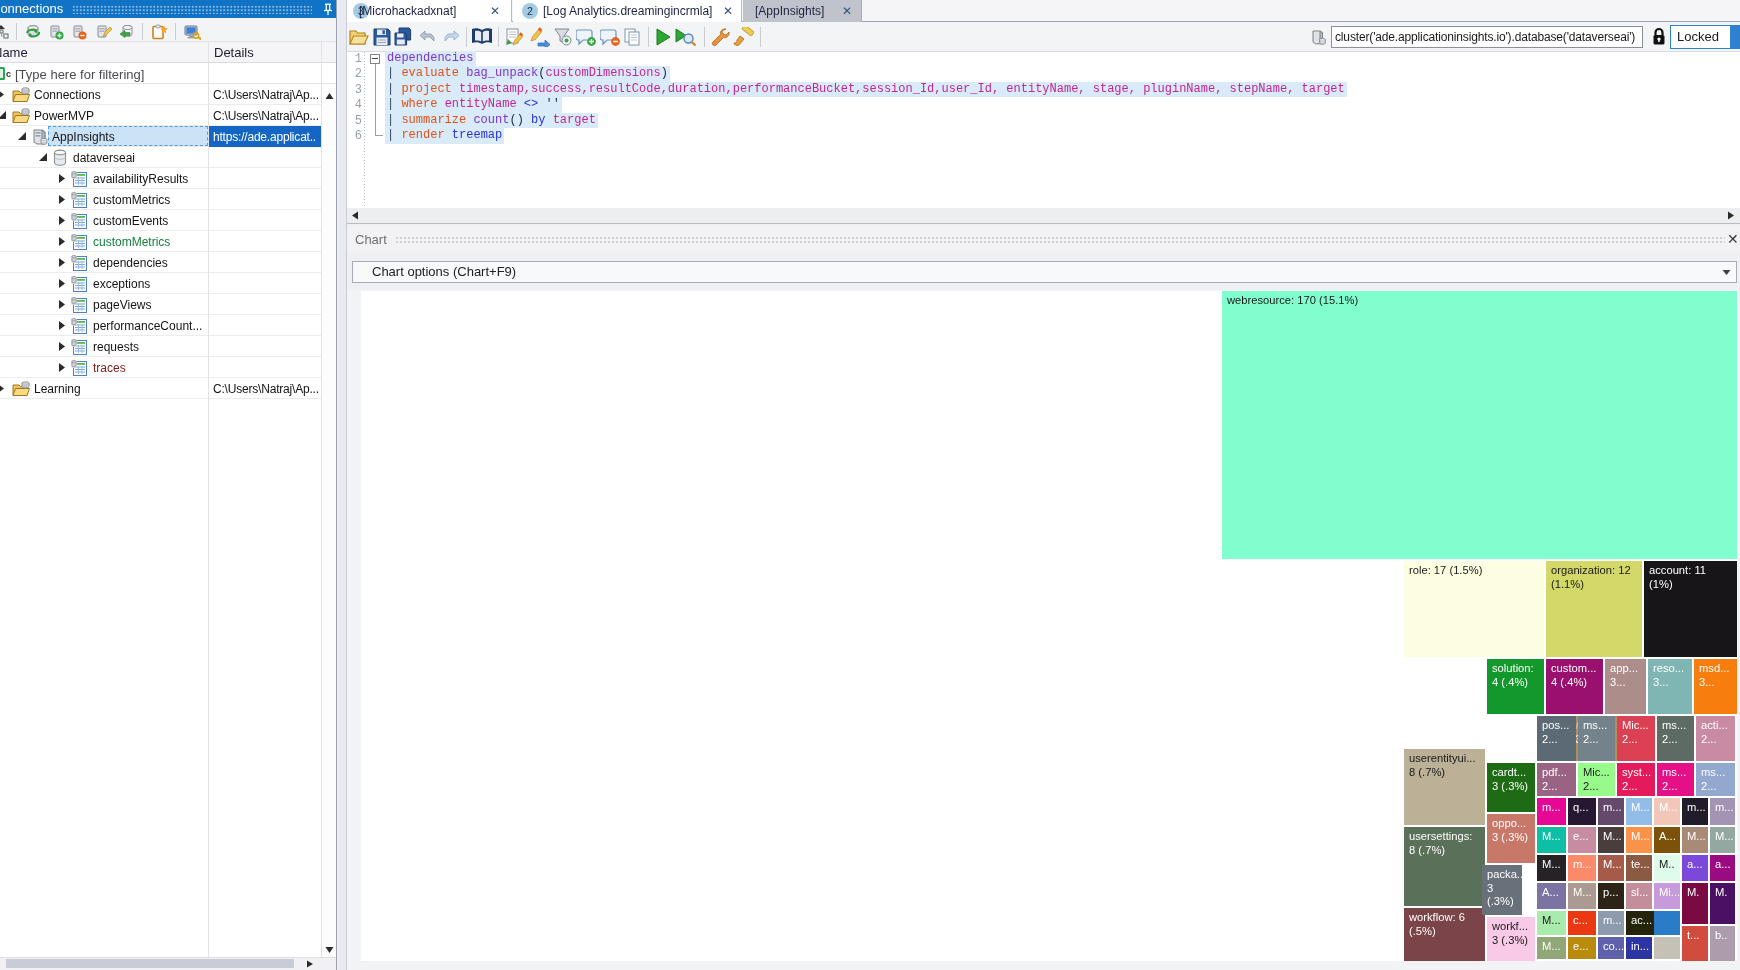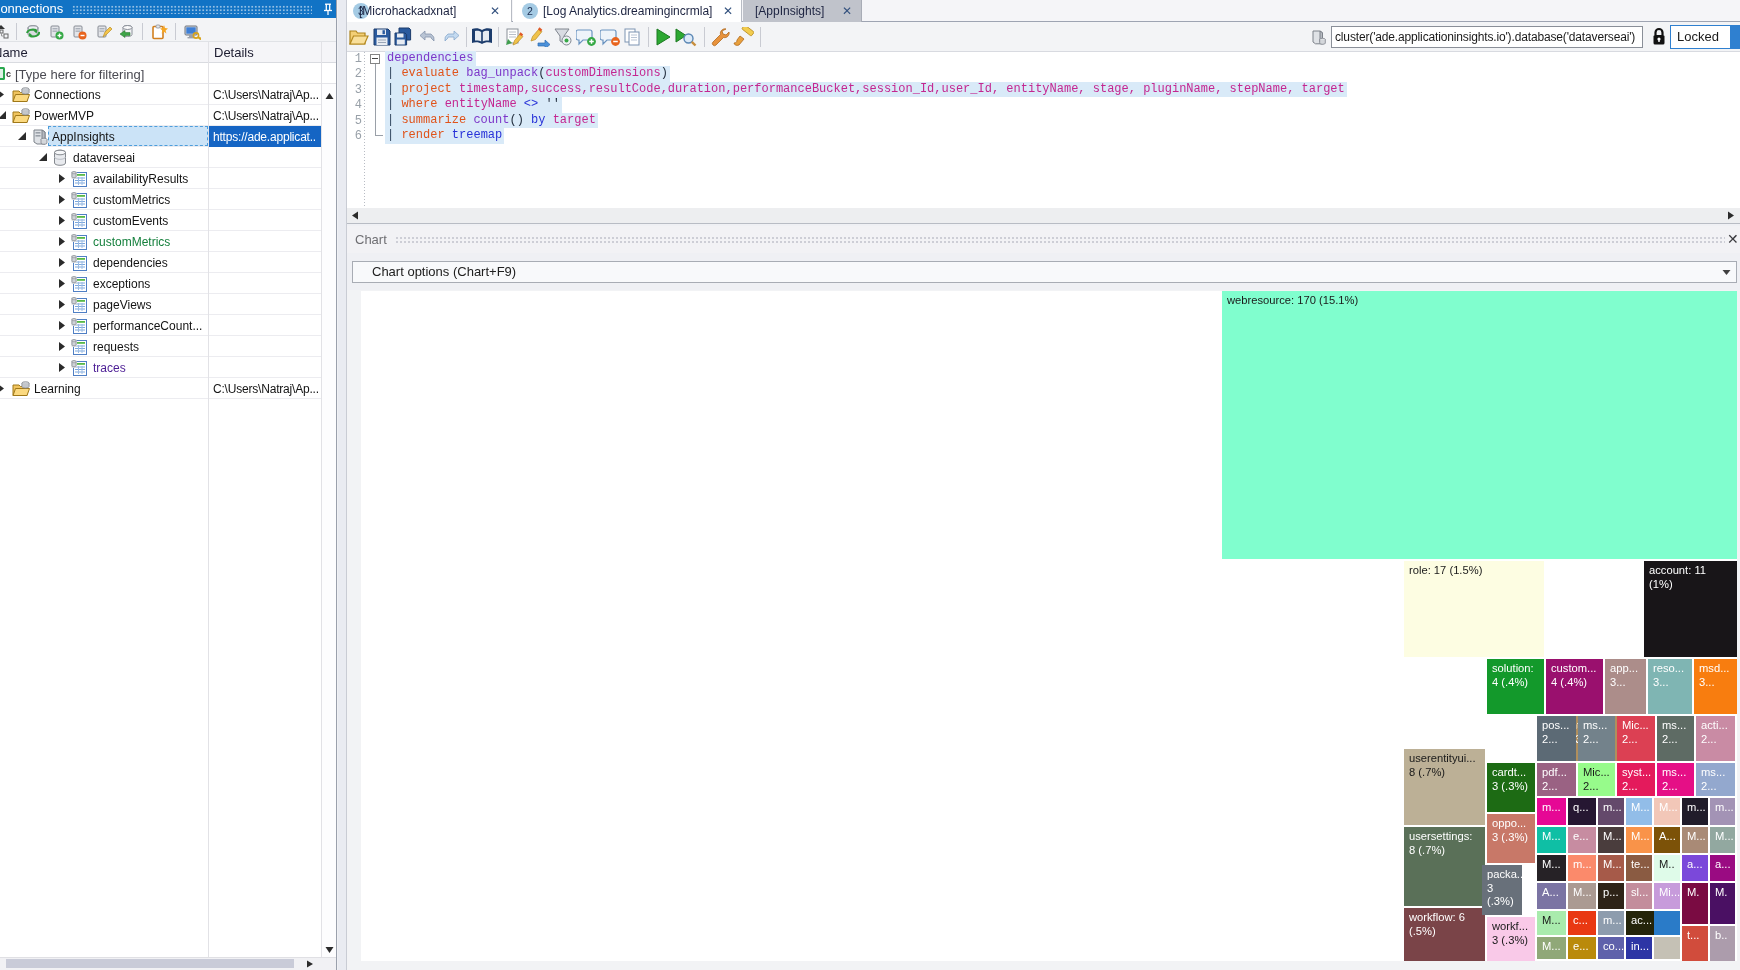--- a/index.html
+++ b/index.html
@@ -341,21 +341,21 @@
         <line x1="5" y1="13" x2="15" y2="13"></line>
       </g>
       <g stroke="#9cbce4" stroke-width="1">
         <line x1="8.5" y1="7" x2="8.5" y2="15"></line>
         <line x1="12" y1="7" x2="12" y2="15"></line>
       </g>
       <rect x="1" y="1" width="6" height="8" rx="2" fill="#d9dce0"></rect>
       <path d="M2 2.8 a2 1 0 0 1 4 0 v4 a2 1 0 0 1 -4 0 z" fill="#cfd3d8" stroke="#85898f" stroke-width="0.7"></path>
       <ellipse cx="4" cy="2.8" rx="2" ry="1" fill="#e9ebee" stroke="#85898f" stroke-width="0.7"></ellipse>
     </svg>
-<div class="ab tx" style="left:93px;top:361px;font-size:12px;color:#4c1d95">traces</div>
+<div class="ab tx" style="left:93px;top:361px;font-size:12px;color:#7f1d1d">traces</div>
 <div class="ab" style="left:0;top:378px;width:337px;height:21px;border-bottom:1px solid #ececf0"></div>
 <svg class="ab" style="left:-3px;top:383px" width="8" height="11" viewBox="0 0 8 11">
       <polygon points="1,1 7,5.5 1,10" fill="#2b2b2b"></polygon>
     </svg>
 <svg class="ab" style="left:12px;top:380px" width="19" height="17" viewBox="0 0 19 17">
       <path d="M1 5 h6 l1.5 1.5 H15 v9 H1 z" fill="#f0c45f" stroke="#a07818"></path>
       <path d="M1 15.5 L3.5 8.5 H17.5 L15 15.5 z" fill="#fbd980" stroke="#a07818"></path>
       <ellipse cx="13.5" cy="3.2" rx="3.6" ry="1.5" fill="#d3d6da" stroke="#85898f" stroke-width="0.8"></ellipse>
       <path d="M9.9 3.2 v3.4 a3.6 1.5 0 0 0 7.2 0 v-3.4" fill="#c3c6cb" stroke="#85898f" stroke-width="0.8"></path>
     </svg>
@@ -541,20 +541,21 @@
 <div class="ab tx" style="left:1380px;top:231px;font-size:14px;color:#3a3a3e">✕</div>
 <div class="ab" style="left:0;top:253px;width:1393px;height:37px;background:#eff0f4"></div>
 <div class="ab" style="left:5px;top:261px;width:1385px;height:22px;background:#f8f9fb;border:1px solid #a8acb4"></div>
 <div class="ab tx" style="left:25px;top:264px;font-size:13px;color:#202020">Chart options (Chart+F9)</div>
 <svg class="ab" style="left:1375px;top:269px" width="9" height="7" viewBox="0 0 9 7">
       <polygon points="0.5,1 8.5,1 4.5,6" fill="#404040"></polygon>
     </svg>
 <div class="ab" style="left:14px;top:291px;width:1376px;height:670px;background:#fff"></div>
 <div class="tm" style="left:875px;top:291px;width:515px;height:268px;background:#80fece;color:#1a1a1a;font-size:11.2px">webresource: 170 (15.1%)</div>
 <div class="tm" style="left:1057px;top:561px;width:140px;height:96px;background:#fdfde2;color:#1a1a1a;font-size:11.2px">role: 17 (1.5%)</div>
+<div class="tm" style="left:1199px;top:561px;width:96px;height:96px;background:#d3d868;color:#1a1a1a;font-size:11.2px">organization: 12<br>(1.1%)</div>
 <div class="tm" style="left:1297px;top:561px;width:93px;height:96px;background:#181518;color:#fff;font-size:11.2px">account: 11<br>(1%)</div>
 <div class="tm" style="left:1057px;top:749px;width:81px;height:76px;background:#bcb096;color:#1a1a1a;font-size:11.2px">userentityui...<br>8 (.7%)</div>
 <div class="tm" style="left:1057px;top:827px;width:81px;height:79px;background:#5a7058;color:#fff;font-size:11.2px">usersettings:<br>8 (.7%)</div>
 <div class="tm" style="left:1057px;top:908px;width:81px;height:53px;background:#7a4448;color:#fff;font-size:11.2px">workflow: 6<br>(.5%)</div>
 <div class="tm" style="left:1140px;top:659px;width:57px;height:55px;background:#13992b;color:#fff;font-size:11.2px">solution:<br>4 (.4%)</div>
 <div class="tm" style="left:1199px;top:659px;width:57px;height:55px;background:#9a106e;color:#fff;font-size:11.2px">custom...<br>4 (.4%)</div>
 <div class="tm" style="left:1258px;top:659px;width:41px;height:55px;background:#ac8d8a;color:#fff;font-size:11.2px">app...<br>3...</div>
 <div class="tm" style="left:1301px;top:659px;width:44px;height:55px;background:#7fb5b3;color:#fff;font-size:11.2px">reso...<br>3...</div>
 <div class="tm" style="left:1347px;top:659px;width:43px;height:55px;background:#f87d0f;color:#fff;font-size:11.2px">msd...<br>3...</div>
 <div class="tm" style="left:1207px;top:716px;width:64px;height:45px;background:#b08f5d;color:#fff;font-size:11.2px">conta...<br>3 (.3%)</div>

